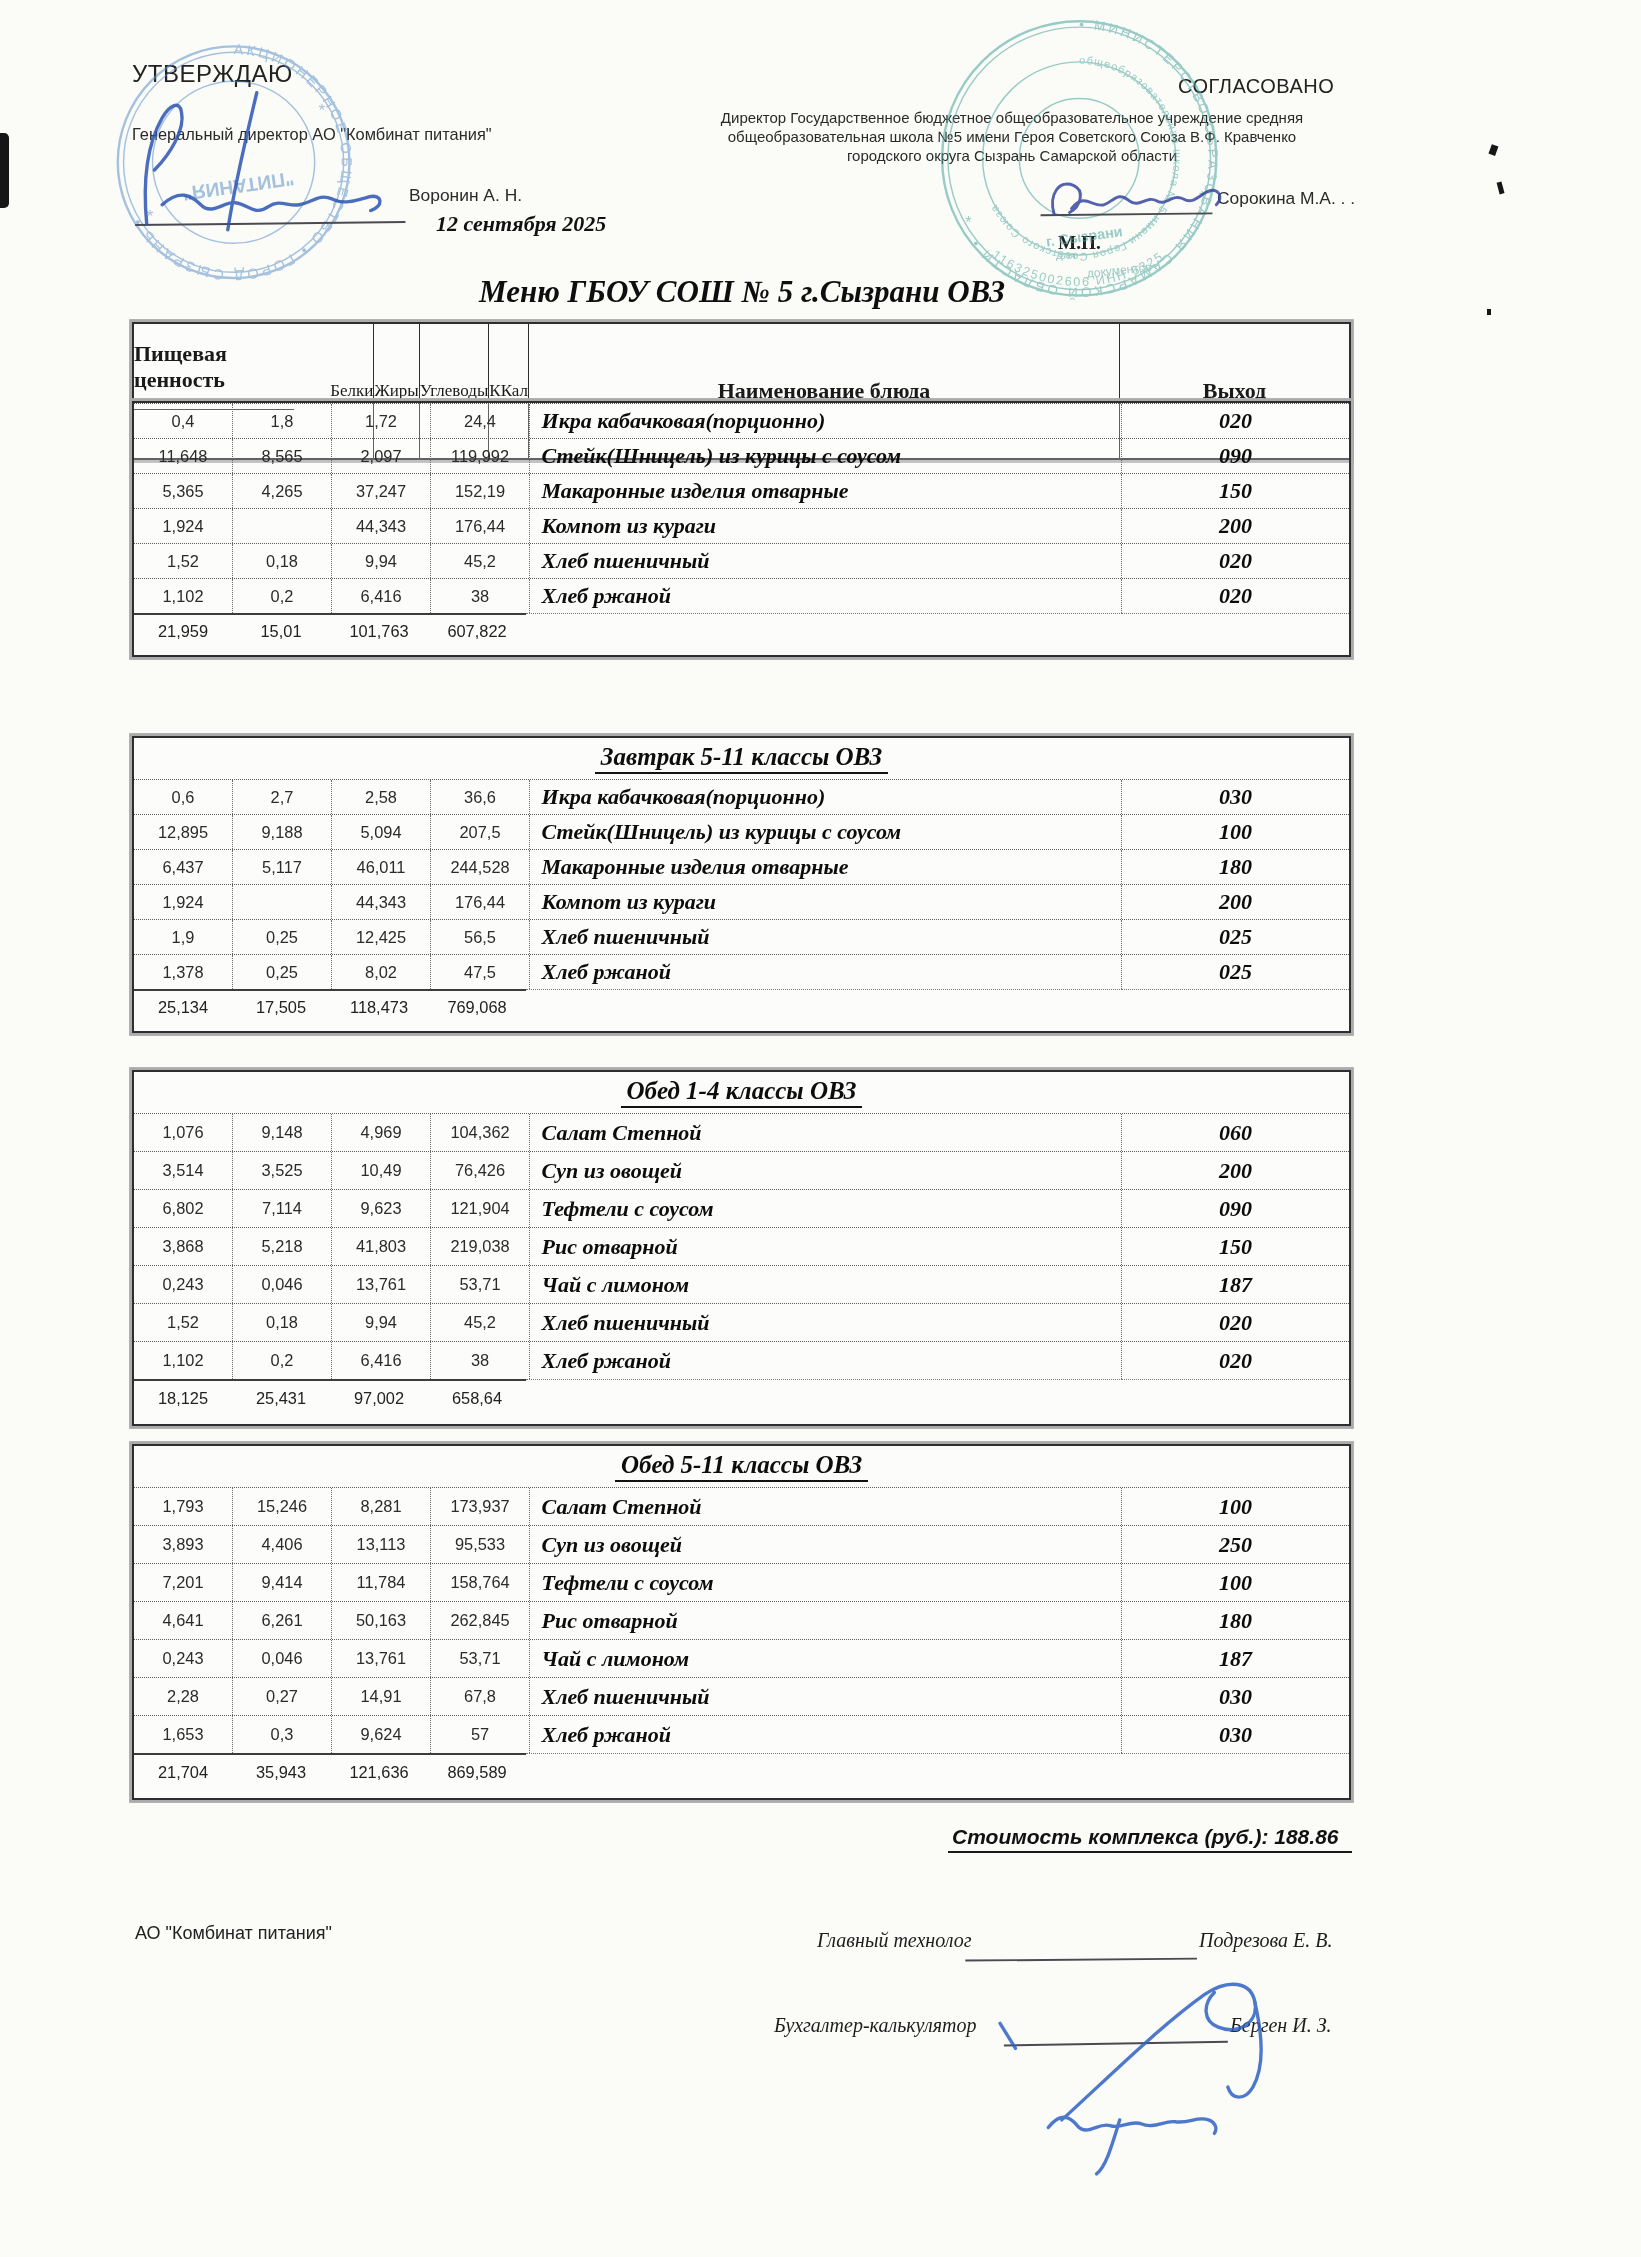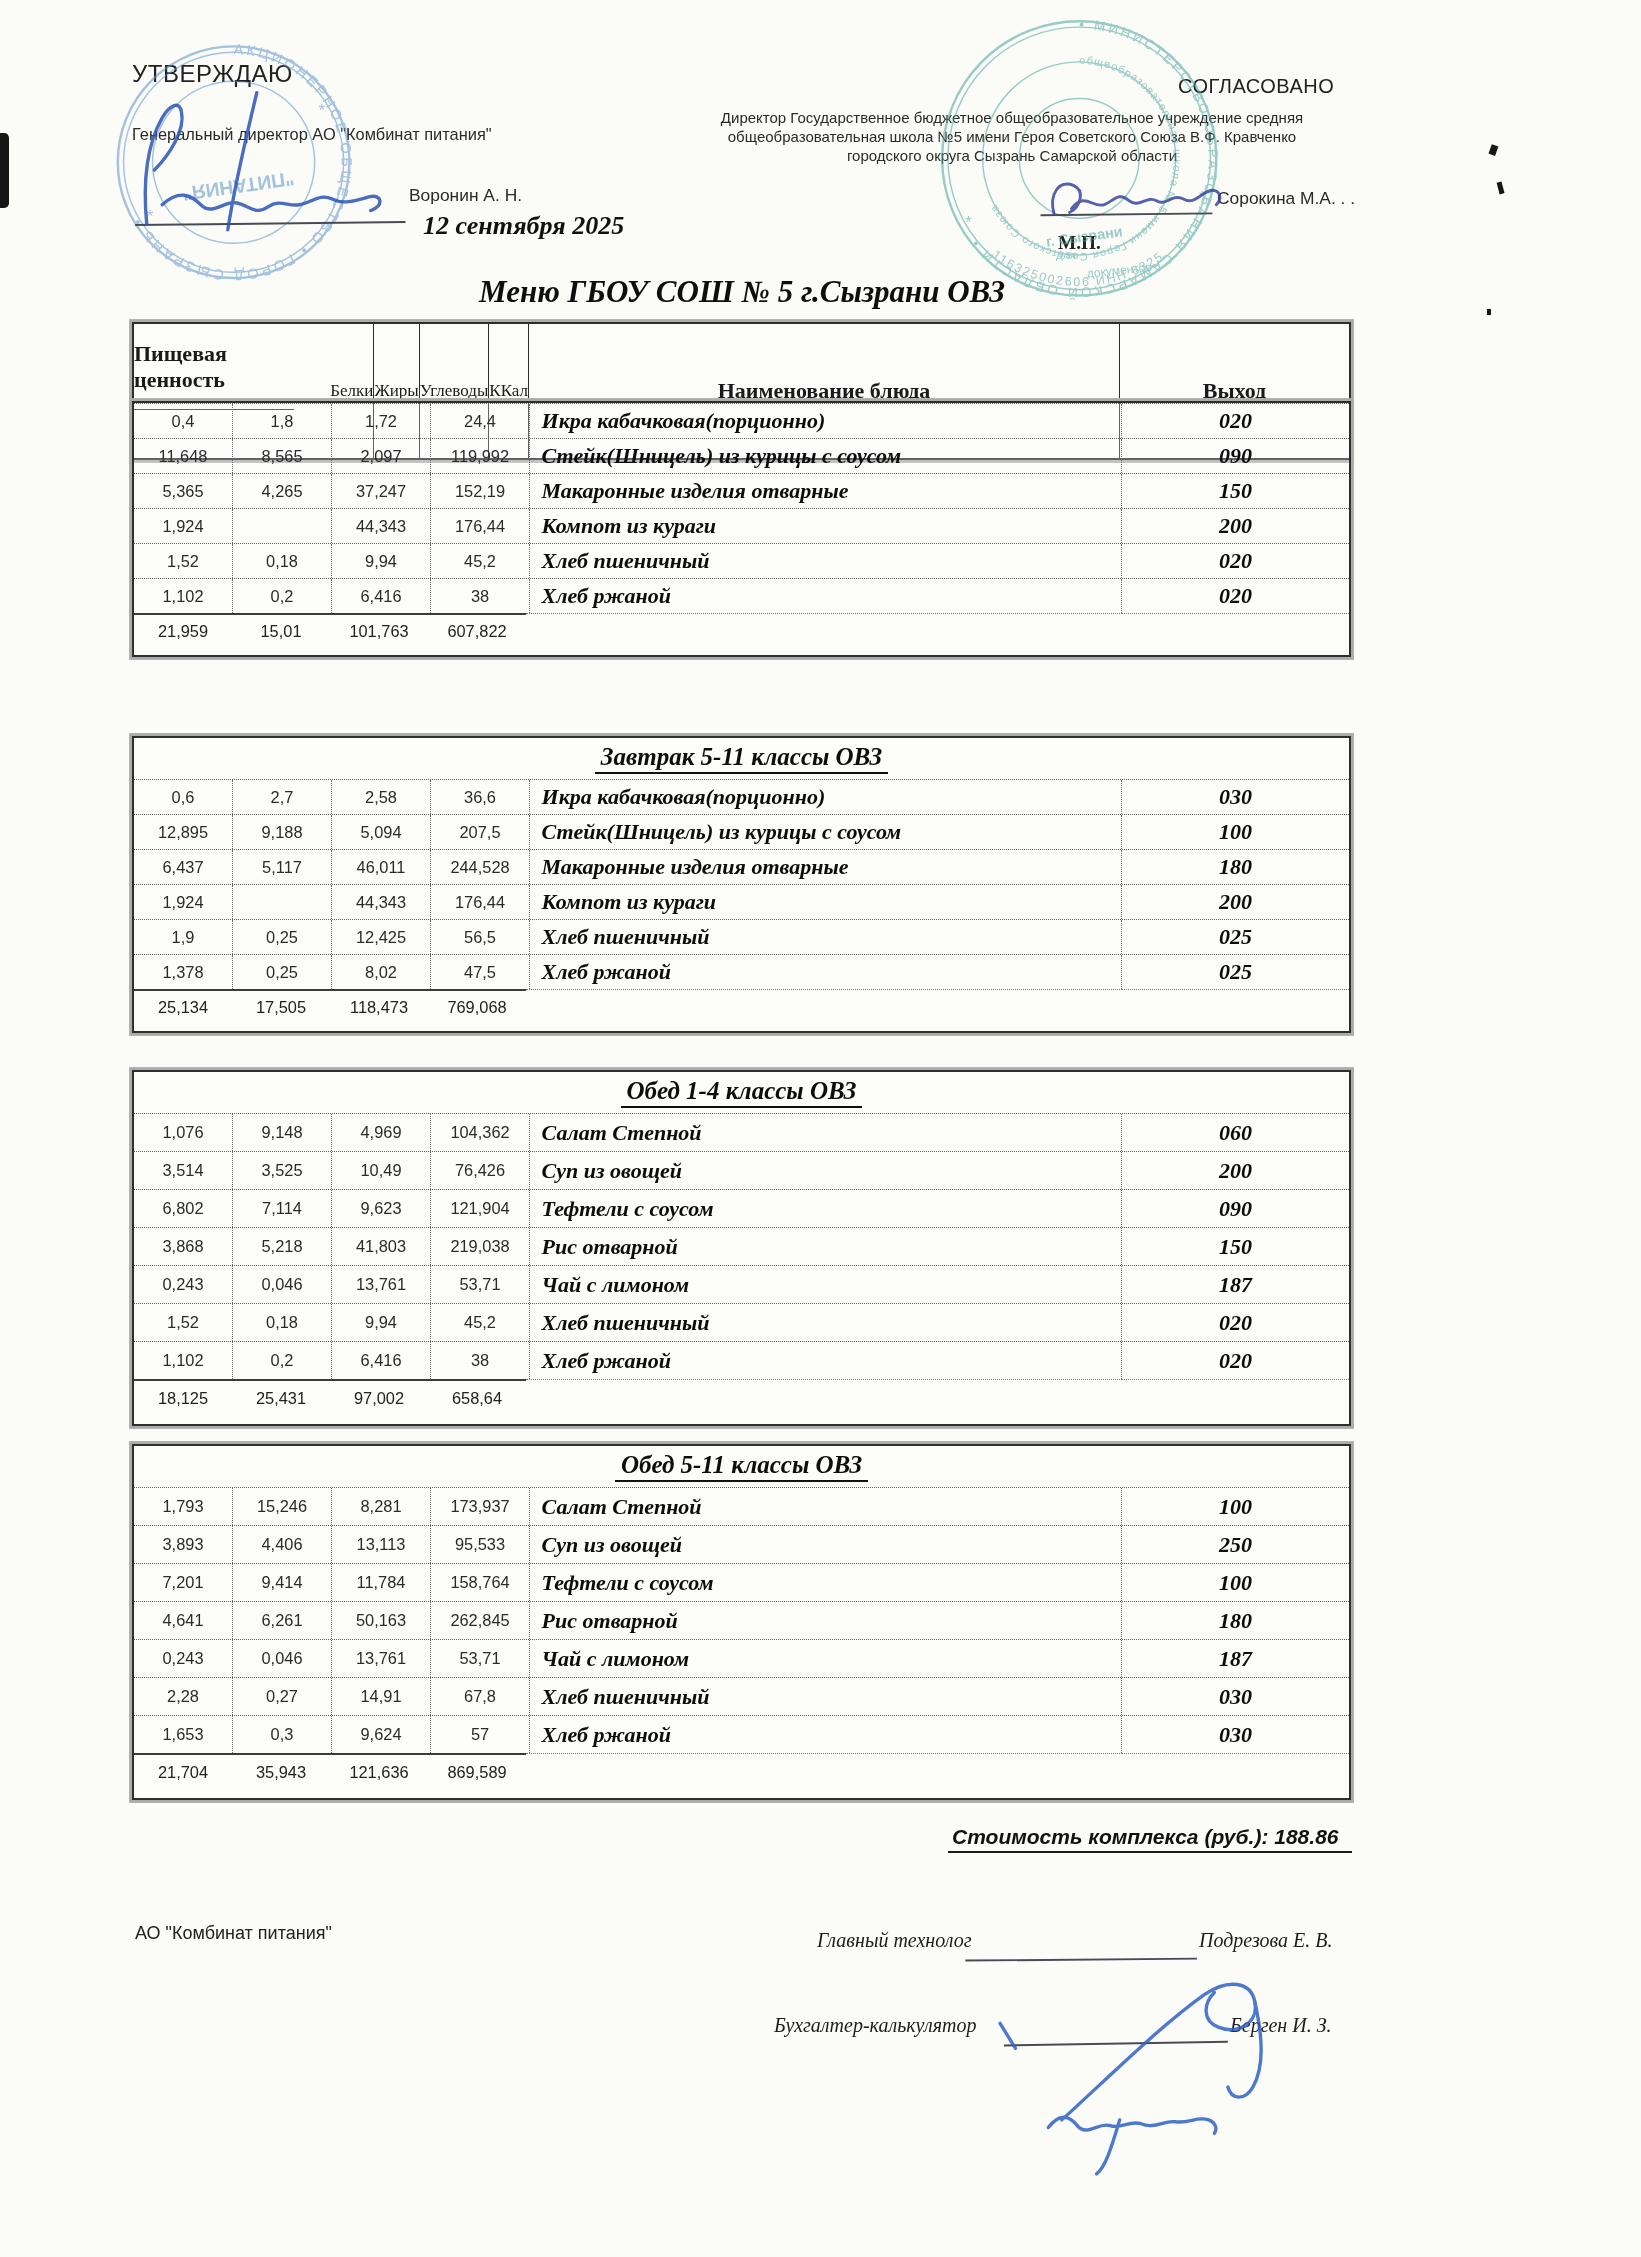--- a/index.html
+++ b/index.html
@@ -4,21 +4,21 @@
 <style>
   html,body{margin:0;padding:0;background:#e8e8e6;}
   .page{position:relative;width:1641px;height:2257px;background:#fbfbf8;overflow:hidden;
         font-family:"Liberation Sans",sans-serif;color:#1a1a1a;}
   .abs{position:absolute;}
 
   
   .h-approve{left:132px;top:60px;font-size:24px;letter-spacing:0.5px;color:#222;}
   .h-approve-role{left:132px;top:125px;font-size:16.4px;color:#2a2a2a;}
   .h-signer-l{left:409px;top:185px;font-size:17.4px;color:#2a2a2a;}
-  .h-date{left:423px;top:211px;font-family:"Liberation Serif",serif;font-style:italic;font-weight:bold;font-size:26px;color:#111;}
+  .h-date{left:436px;top:211px;font-family:"Liberation Serif",serif;font-style:italic;font-weight:bold;font-size:22px;color:#111;}
   .h-agree{left:1178px;top:75px;font-size:20px;letter-spacing:0.5px;color:#222;}
   .h-agree-roles{left:674px;top:108px;width:676px;text-align:center;font-size:15px;line-height:19px;color:#2a2a2a;}
   .h-signer-r{left:1217px;top:188px;font-size:17.4px;color:#2a2a2a;}
   .h-mp{left:1058px;top:232px;font-family:"Liberation Serif",serif;font-weight:bold;font-size:19.3px;color:#222;}
 
   
   .doc-title{left:132px;top:274px;width:1220px;text-align:center;
              font-family:"Liberation Serif",serif;font-style:italic;font-weight:bold;font-size:31px;color:#0e0e0e;}
 
   

